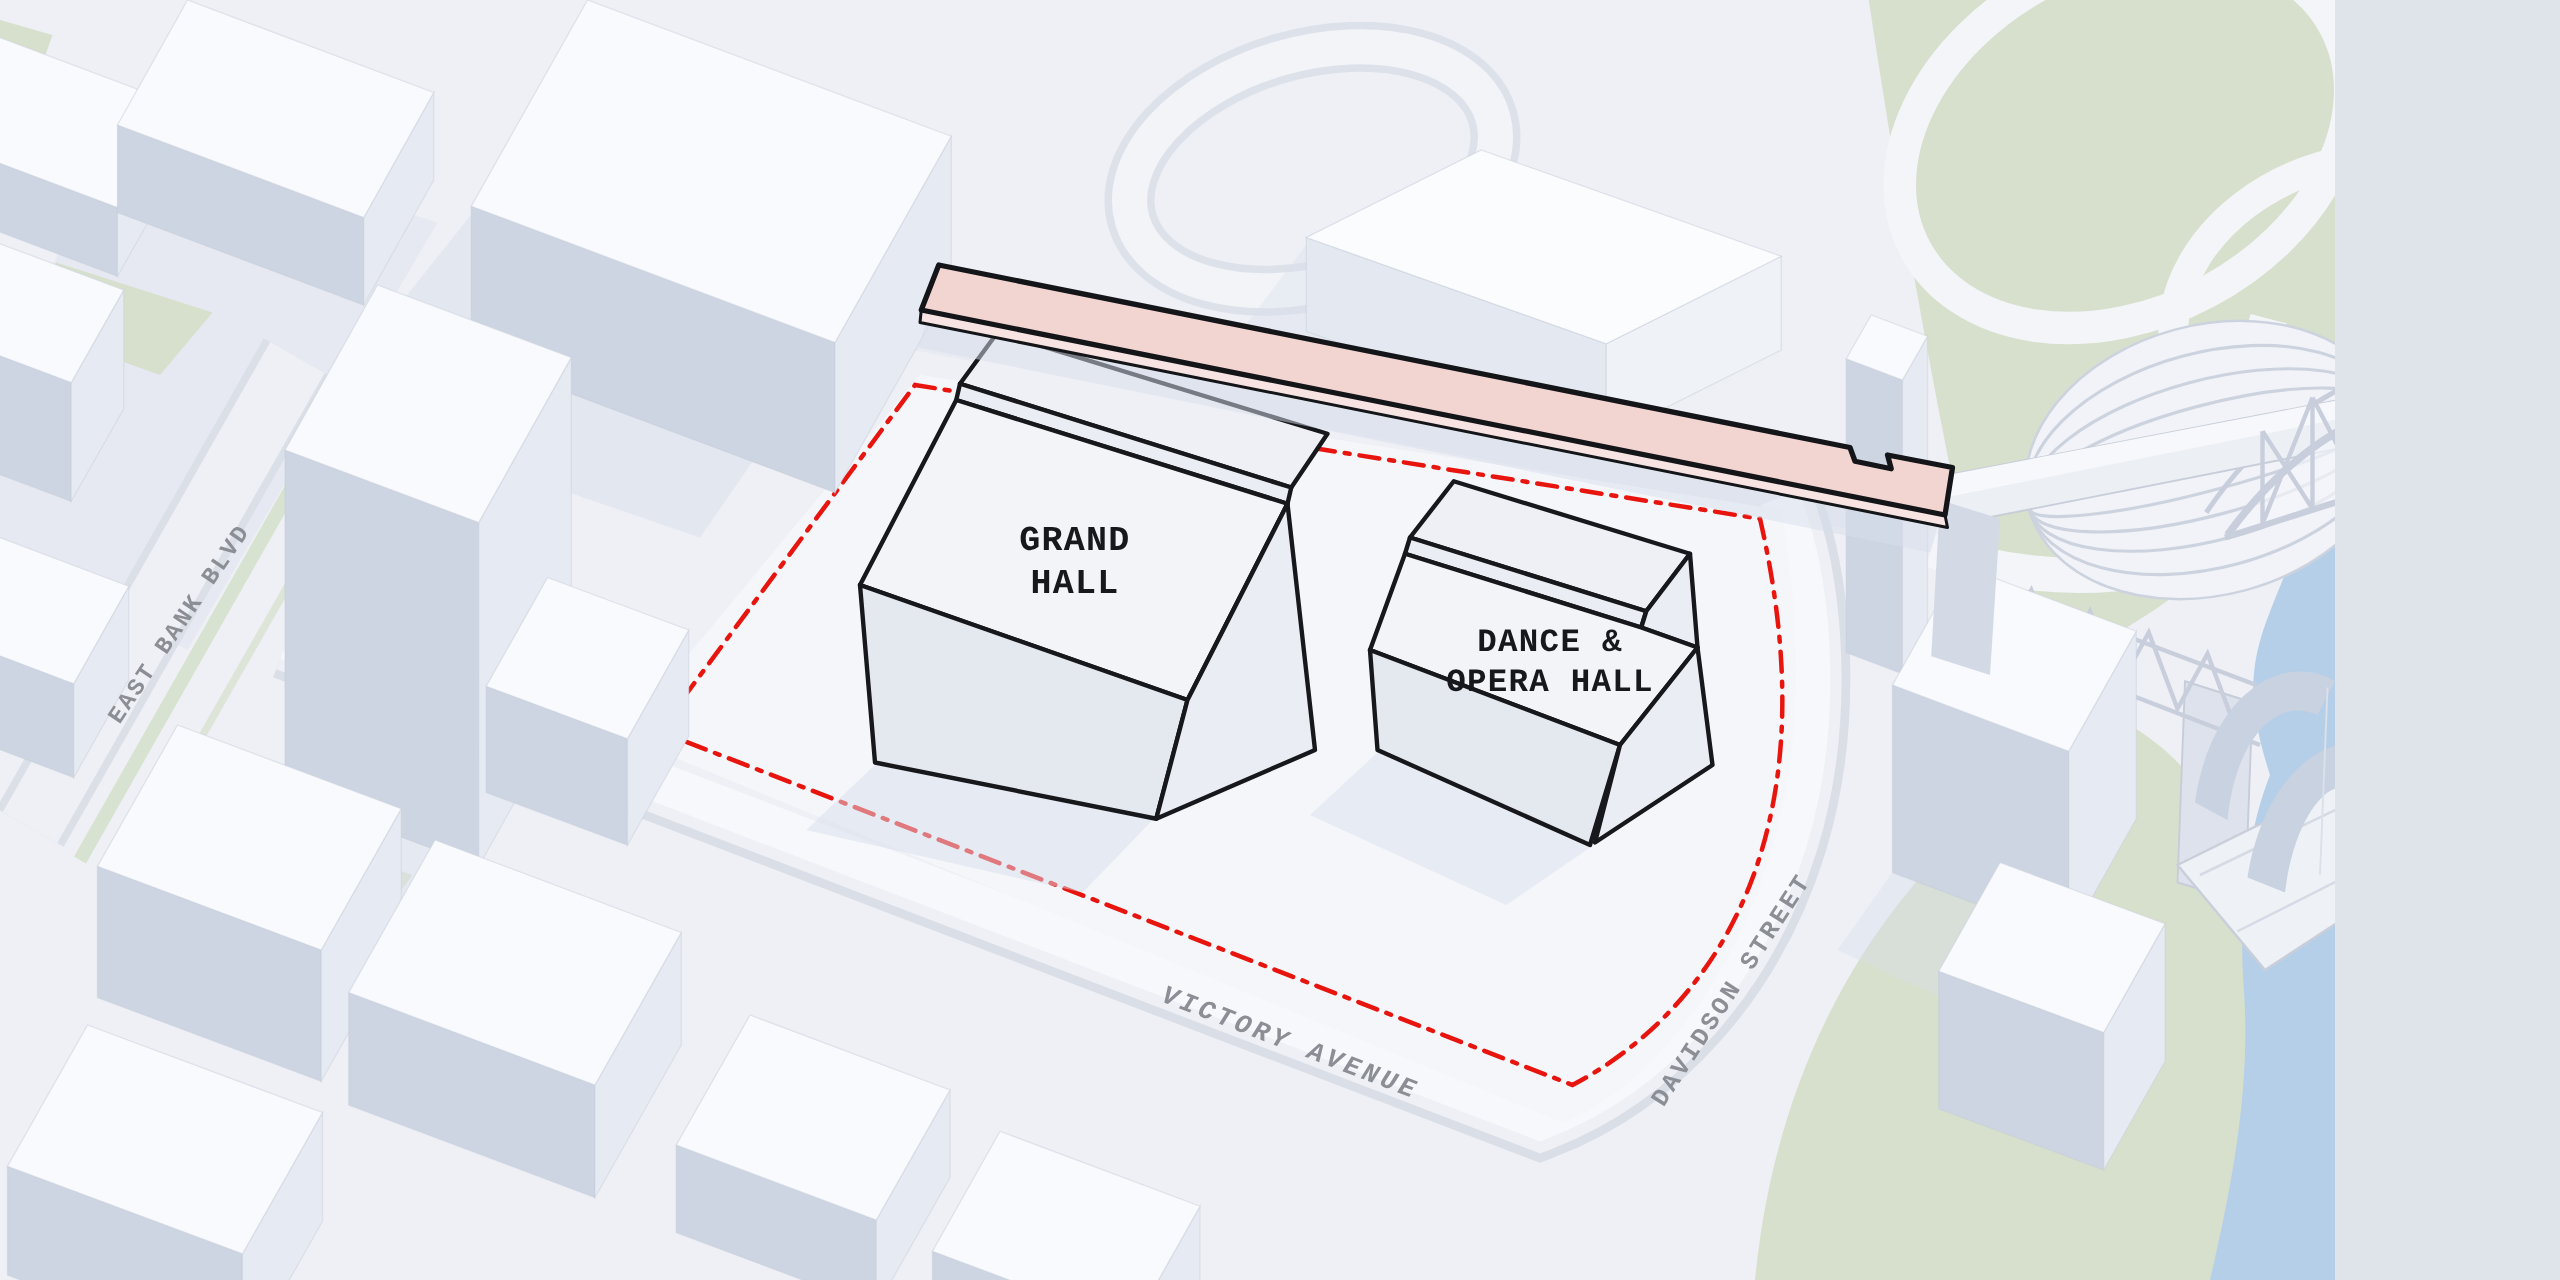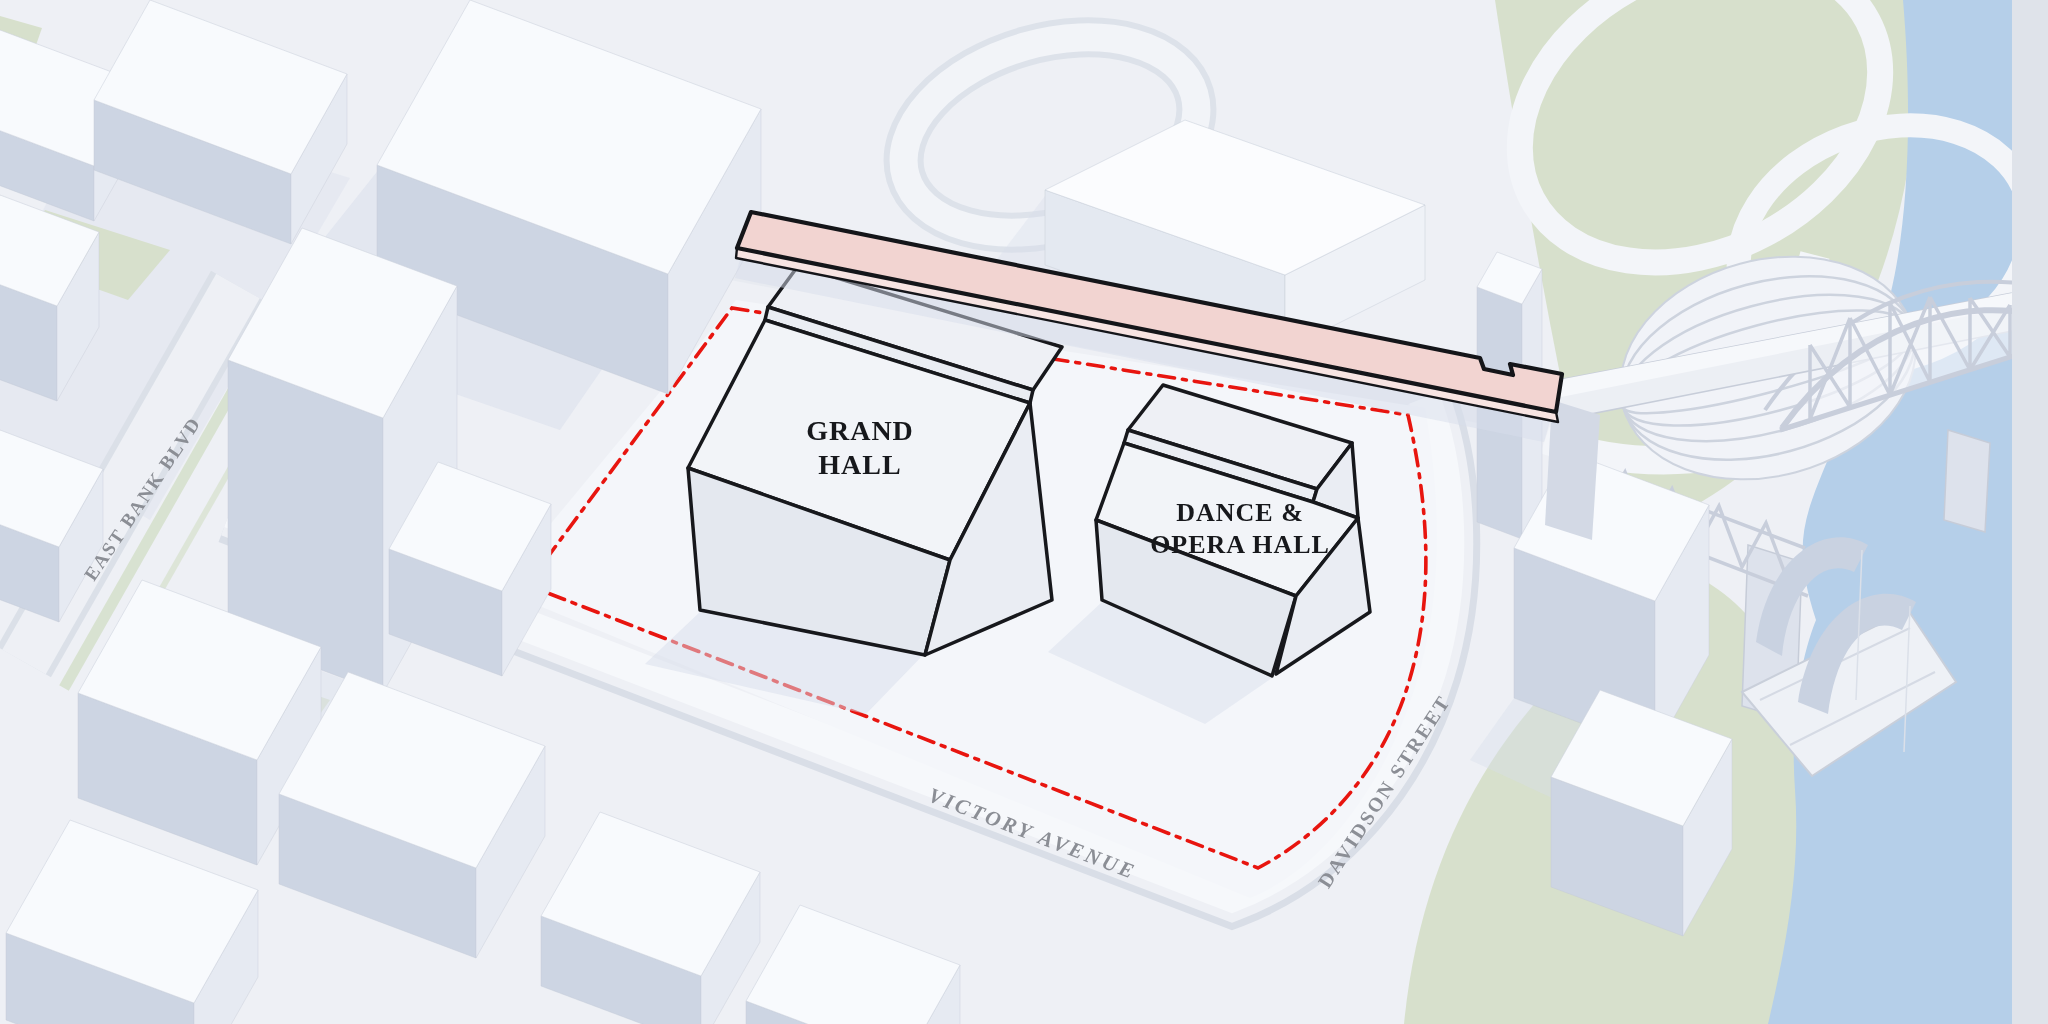--- a/index.html
+++ b/index.html
@@ -8,22 +8,22 @@
     --water-blue:#b5cfe9;
     --park-green:#d7e0cc;
     --building-outline:#17181c;
     --street-label-gray:#8b8e95;
     --ground:#eef0f5;
     --box-top:#f8fafd;
     --box-left:#cdd5e3;
     --box-right:#e6eaf2;
   }
   html,body{margin:0;padding:0;background:#dfe3ea;}
-  .stage{width:2012px;height:1024px;position:relative;overflow:hidden;background:var(--ground);
-         font-family:Liberation Serif, serif;}
+  .stage{width:1868px;height:1024px;position:relative;overflow:hidden;background:var(--ground);
+         font-family:Liberation Mono, monospace;}
   svg{display:block;}
   .face-top{fill:var(--box-top);stroke:#ccd2dd;stroke-width:1;stroke-opacity:.55;}
   .face-left{fill:var(--box-left);stroke:#c3c9d6;stroke-width:1;stroke-opacity:.45;}
   .face-right{fill:var(--box-right);stroke:#c9cfda;stroke-width:1;stroke-opacity:.45;}
   .hero-face{stroke:var(--building-outline);stroke-width:3.5;stroke-linejoin:round;}
   .hero-roof{fill:#f2f4f8;}
   .hero-step{fill:#eef0f5;}
   .hero-left{fill:#e4e8ef;}
   .hero-right{fill:#eaedf3;}
   .hall-label{fill:var(--building-outline);font-weight:700;letter-spacing:1px;text-anchor:middle;}

